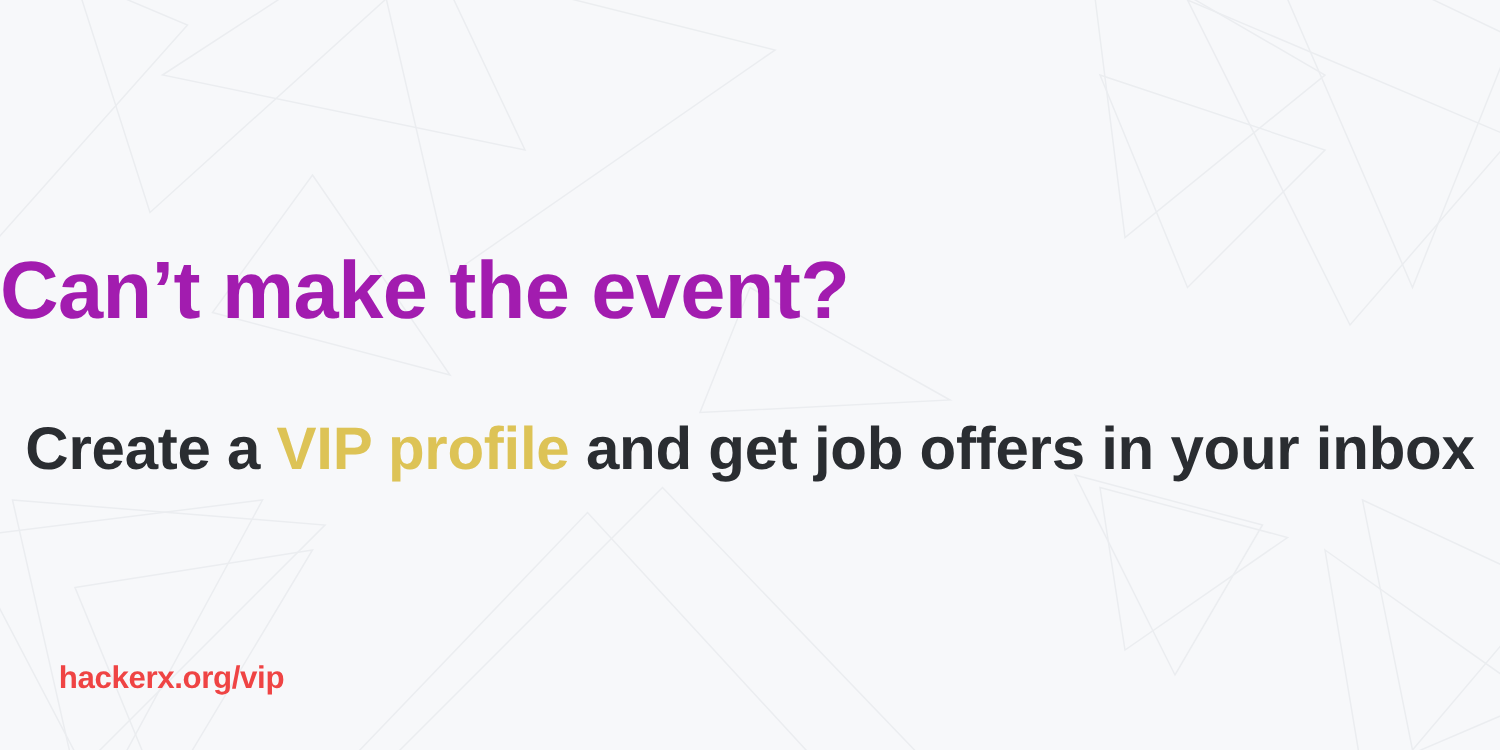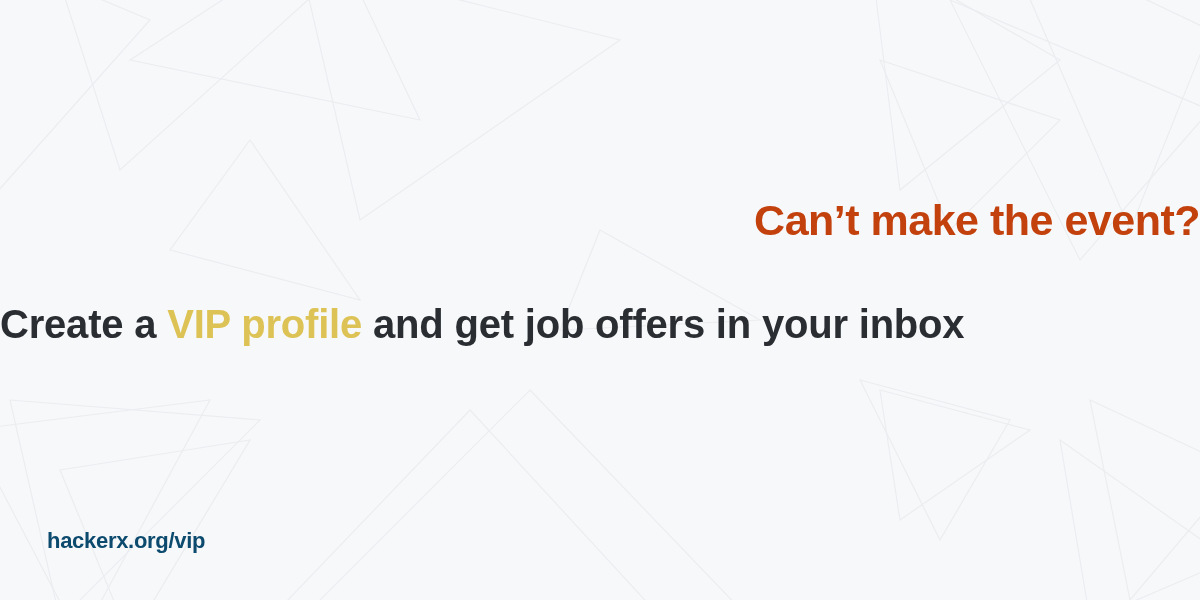--- a/index.html
+++ b/index.html
@@ -20,51 +20,52 @@
     pointer-events:none;
   }
   .content {
     position:absolute; inset:0;
     width:1200px; height:600px;
   }
   .headline {
     position:absolute;
     left:0; right:0;
     top:196px;
-    text-align:right;
-    font-size:43px;
+    text-align:left;
+    font-size:65px;
     font-weight:700;
     letter-spacing:-0.5px;
-    color:#c2410c;
+    color:#a21caf;
     line-height:1.12;
     white-space:nowrap;
   }
   .subheadline {
     position:absolute;
     left:0; right:0;
-    top:300px;
-    font-size:40px;
+    top:331px;
+    text-align:center;
+    font-size:48px;
     font-weight:600;
     letter-spacing:-0.2px;
     color:#2a2d31;
     line-height:1.2;
     white-space:nowrap;
   }
   .subheadline .hl {
     color:#ddc356;
     font-weight:700;
   }
   .url-link {
     position:absolute;
     left:47px;
     top:528px;
-    font-size:22px;
+    font-size:25px;
     font-weight:600;
     letter-spacing:-0.3px;
-    color:#0c4a6e;
+    color:#ef4444;
     text-decoration:none;
     white-space:nowrap;
   }
   .logo {
     position:absolute;
     right:38px;
     top:518px;
     display:flex;
     align-items:baseline;
     white-space:nowrap;

